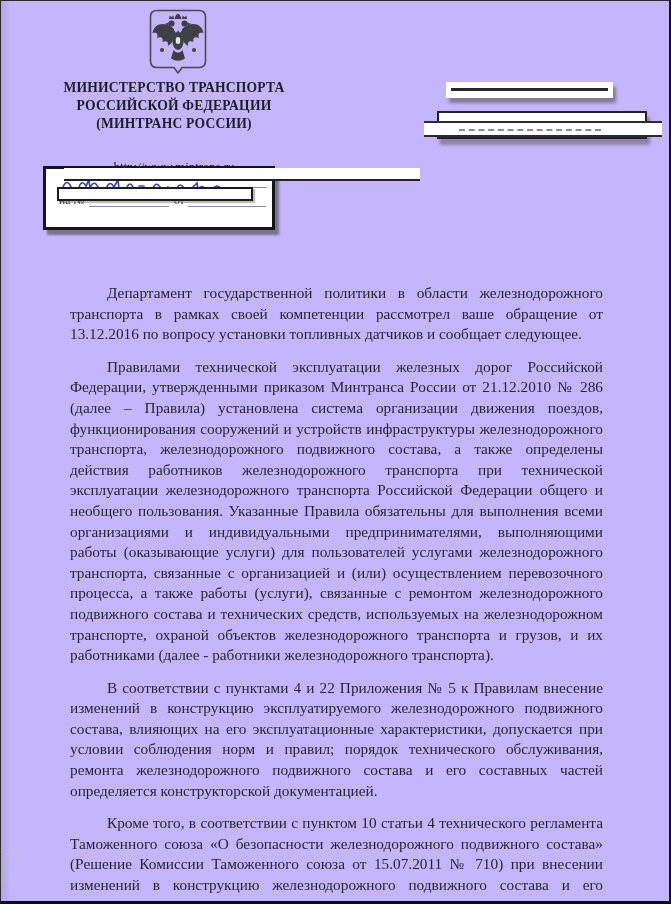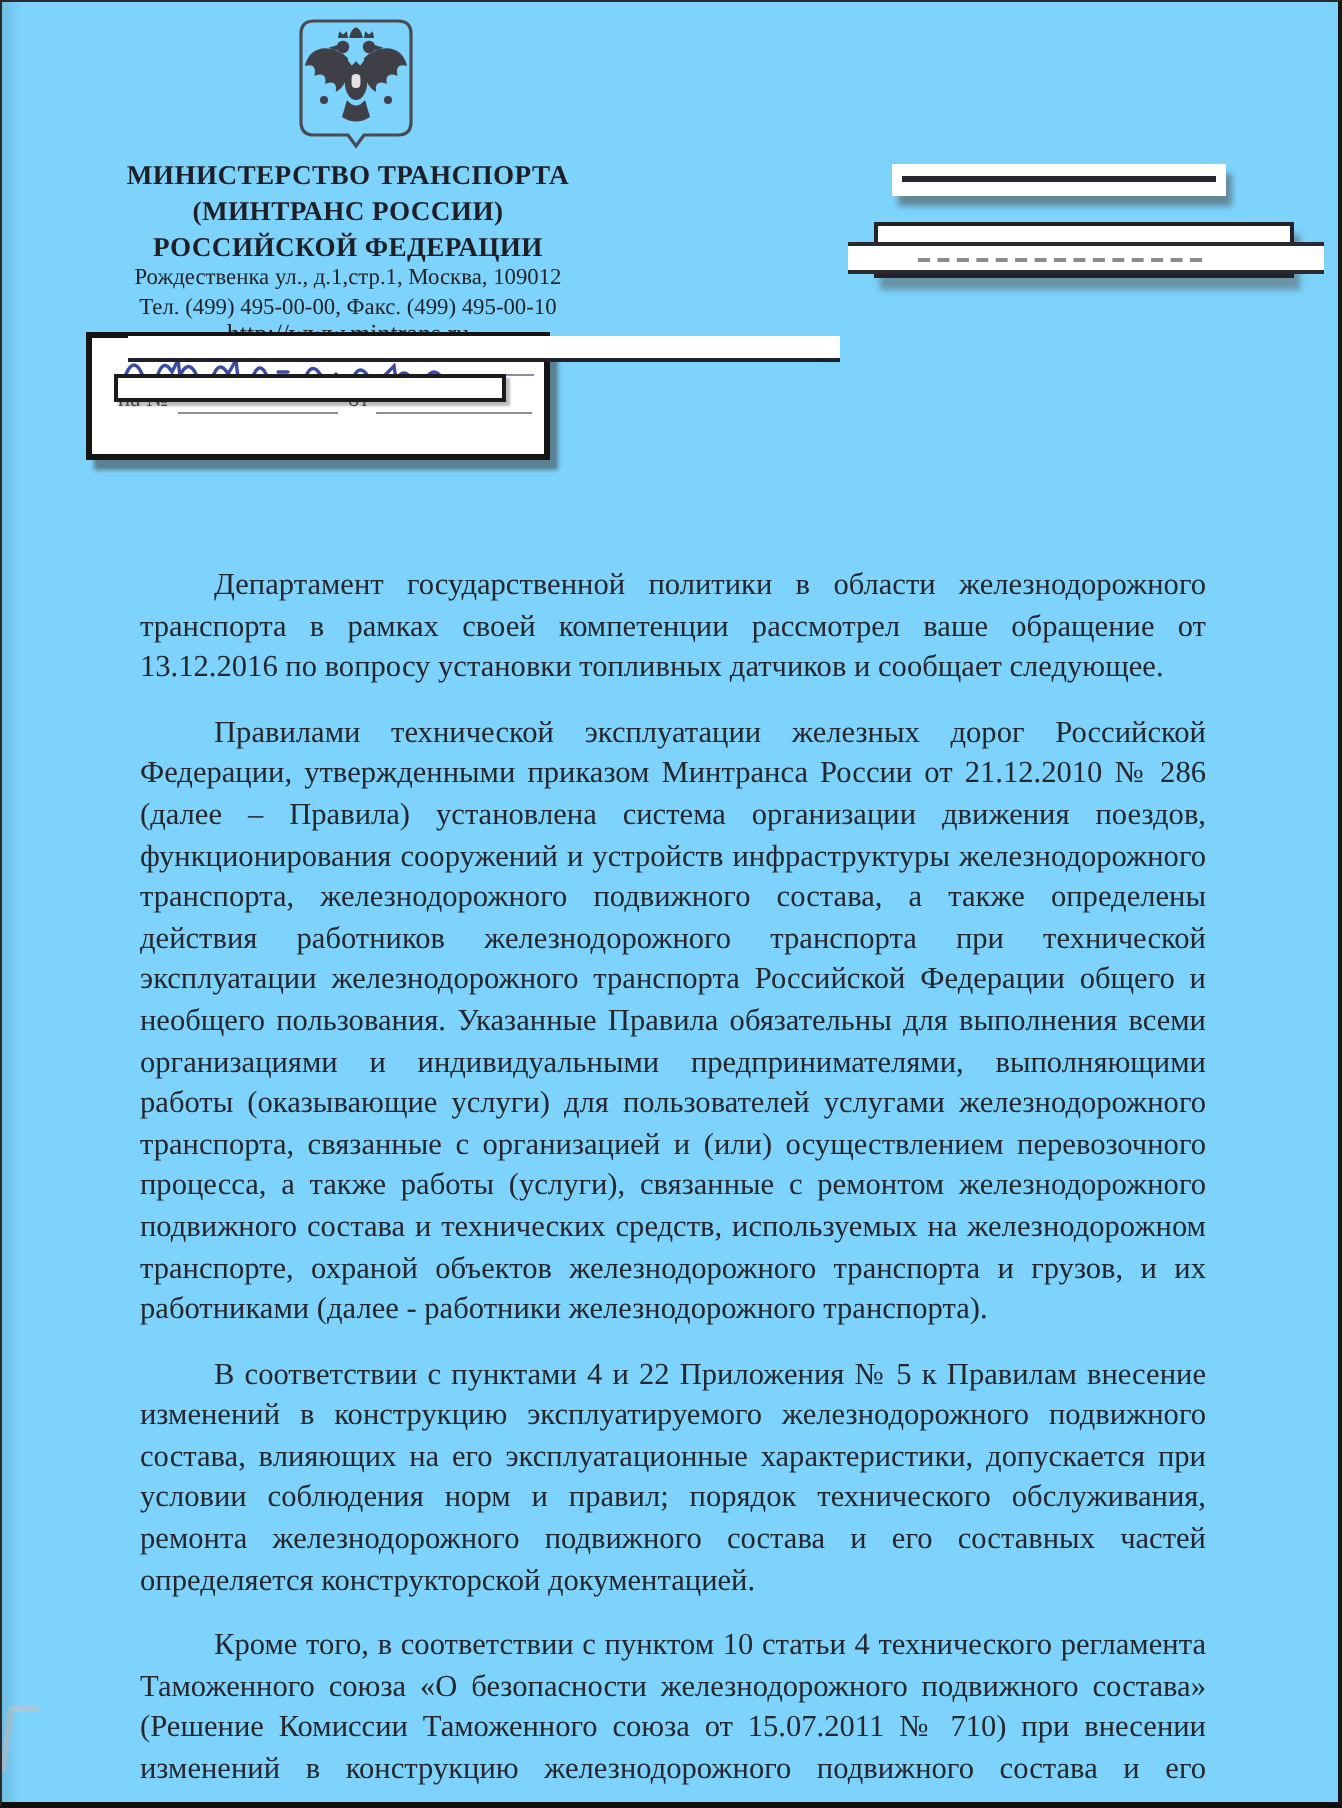--- a/index.html
+++ b/index.html
@@ -1,17 +1,17 @@
 <!DOCTYPE html>
 <html><head>
 <meta charset="utf-8">
 <style>
   html,body{margin:0;padding:0;background:#e8e8e8;}
   #page{
-    position:relative;width:671px;height:904px;background:#7dd3fc;
+    position:relative;width:671px;height:904px;background:#c4b5fd;
     font-family:"Liberation Serif","DejaVu Serif",serif;color:#27272f;
     box-sizing:border-box;border:1px solid #2b2b2b;border-right:2px solid #161616;
     border-bottom:3px solid #0e0e0e;overflow:hidden;
   }
   
   #left-shade{position:absolute;left:0;top:0;width:9px;height:100%;
     background:linear-gradient(90deg,rgba(0,0,0,.10),rgba(0,0,0,0));}
   
   #emblem{position:absolute;left:148px;top:8px;width:58px;height:66px;}
   #ministry{position:absolute;left:42px;top:78px;width:262px;text-align:center;
@@ -78,28 +78,24 @@
         <path d="M24.5 41 q4.5 5.5 9 0 l2.5 8.5 q-7 4.5 -14 0 z"></path>
         <circle cx="13" cy="41" r="2"></circle>
         <circle cx="45" cy="41" r="2"></circle>
         <rect x="26.8" y="28" width="4.4" height="7" rx="2" fill="#fff" opacity=".85"></rect>
       </g>
     </svg>
   </div>
 
   <div id="ministry">
     <div>МИНИСТЕРСТВО ТРАНСПОРТА</div>
+    <div>РОССИЙСКОЙ ФЕДЕРАЦИИ</div>
     <div>(МИНТРАНС РОССИИ)</div>
-    <div>РОССИЙСКОЙ ФЕДЕРАЦИИ</div>
   </div>
 
-  <div id="addr">
-    <div>Рождественка ул., д.1,стр.1, Москва, 109012</div>
-    <div>Тел. (499) 495-00-00, Факс. (499) 495-00-10</div>
-  </div>
   <div id="website">http://www.mintrans.ru</div>
 
   <div id="ref-box"></div>
   <svg id="scribble" viewBox="0 0 196 20">
     <path d="M4 14 q4 -9 8 0 t8 0 q3 -8 7 -1 l3 -6 1 8 q4 -9 8 -1 t9 0 q3 -7 7 0 l4 -7 1 9 m8 -2 q3 -6 6 0 m6 -1 l5 0 m9 2 q3 -7 7 -1 t8 0 m9 1 q3 -6 7 0 t8 0 l5 -5 1 7 q4 -7 8 0 m7 -1 q4 -6 8 0 t8 0" fill="none" stroke="#3a4aa8" stroke-width="1.7" stroke-linecap="round"></path>
   </svg>
   <div id="strip-a"></div>
   <div id="strip-b"></div>
   <span id="ref-num-label" class="ref-label">на №</span>
   <span id="ref-date-label" class="ref-label">от</span>

